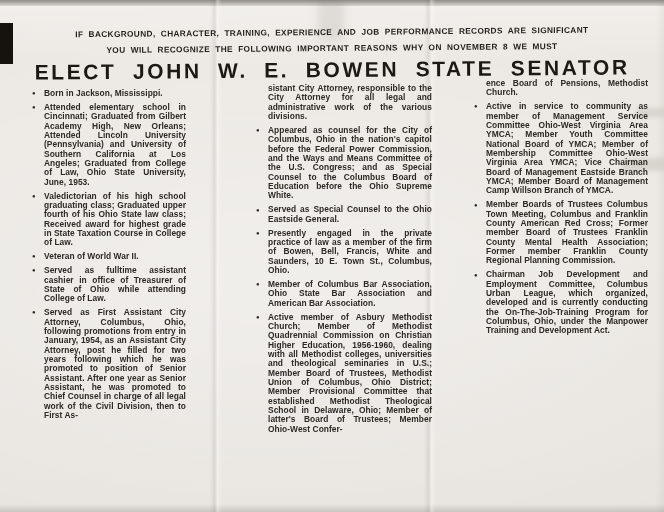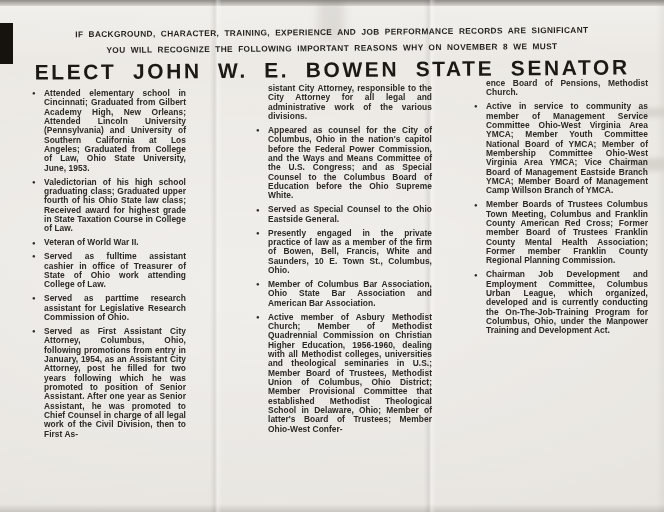--- a/index.html
+++ b/index.html
@@ -63,25 +63,25 @@
   <div class="ghost g2"></div>
   <div class="corner-mark"></div>
 
   <div class="header">
     <div class="intro">IF BACKGROUND, CHARACTER, TRAINING, EXPERIENCE AND JOB PERFORMANCE RECORDS ARE SIGNIFICANT</div>
     <div class="intro">YOU WILL RECOGNIZE THE FOLLOWING IMPORTANT REASONS WHY ON NOVEMBER 8 WE MUST</div>
     <div class="headline">ELECT JOHN W. E. BOWEN STATE SENATOR</div>
   </div>
 
   <div class="col c-left">
+      <div class="item"><span class="dot">●</span><span>Born in Jackson, Mississippi.</span></div>
       <div class="item"><span class="dot">●</span><span>Attended elementary school in Cincinnati; Graduated from Gilbert Academy High, New Orleans; Attended Lincoln University (Pennsylvania) and University of Southern California at Los Angeles; Graduated from College of Law, Ohio State University, June, 1953.</span></div>
       <div class="item"><span class="dot">●</span><span>Valedictorian of his high school graduating class; Graduated upper fourth of his Ohio State law class; Received award for highest grade in State Taxation Course in College of Law.</span></div>
       <div class="item"><span class="dot">●</span><span>Veteran of World War II.</span></div>
-      <div class="item"><span class="dot">●</span><span>Served as fulltime assistant cashier in office of Treasurer of State of Ohio work attending College of Law.</span></div>
-      <div class="item"><span class="dot">●</span><span>Served as parttime research assistant for Legislative Research Commission of Ohio.</span></div>
+      <div class="item"><span class="dot">●</span><span>Served as fulltime assistant cashier in office of Treasurer of State of Ohio while attending College of Law.</span></div>
       <div class="item"><span class="dot">●</span><span>Served as First Assistant City Attorney, Columbus, Ohio, following promotions from entry in January, 1954, as an Assistant City Attorney, post he filled for two years following which he was promoted to position of Senior Assistant. After one year as Senior Assistant, he was promoted to Chief Counsel in charge of all legal work of the Civil Division, then to First As-</span></div>
     </div>
   <div class="col c-middle">
       <div class="item"><span>sistant City Attorney, responsible to the City Attorney for all legal and administrative work of the various divisions.</span></div>
       <div class="item"><span class="dot">●</span><span>Appeared as counsel for the City of Columbus, Ohio in the nation's capitol before the Federal Power Commission, and the Ways and Means Committee of the U.S. Congress; and as Special Counsel to the Columbus Board of Education before the Ohio Supreme White.</span></div>
       <div class="item"><span class="dot">●</span><span>Served as Special Counsel to the Ohio Eastside General.</span></div>
       <div class="item"><span class="dot">●</span><span>Presently engaged in the private practice of law as a member of the firm of Bowen, Bell, Francis, White and Saunders, 10 E. Town St., Columbus, Ohio.</span></div>
       <div class="item"><span class="dot">●</span><span>Member of Columbus Bar Association, Ohio State Bar Association and American Bar Association.</span></div>
       <div class="item"><span class="dot">●</span><span>Active member of Asbury Methodist Church; Member of Methodist Quadrennial Commission on Christian Higher Education, 1956-1960, dealing with all Methodist colleges, universities and theological seminaries in U.S.; Member Board of Trustees, Methodist Union of Columbus, Ohio District; Member Provisional Committee that established Methodist Theological School in Delaware, Ohio; Member of latter's Board of Trustees; Member Ohio-West Confer-</span></div>
     </div>

